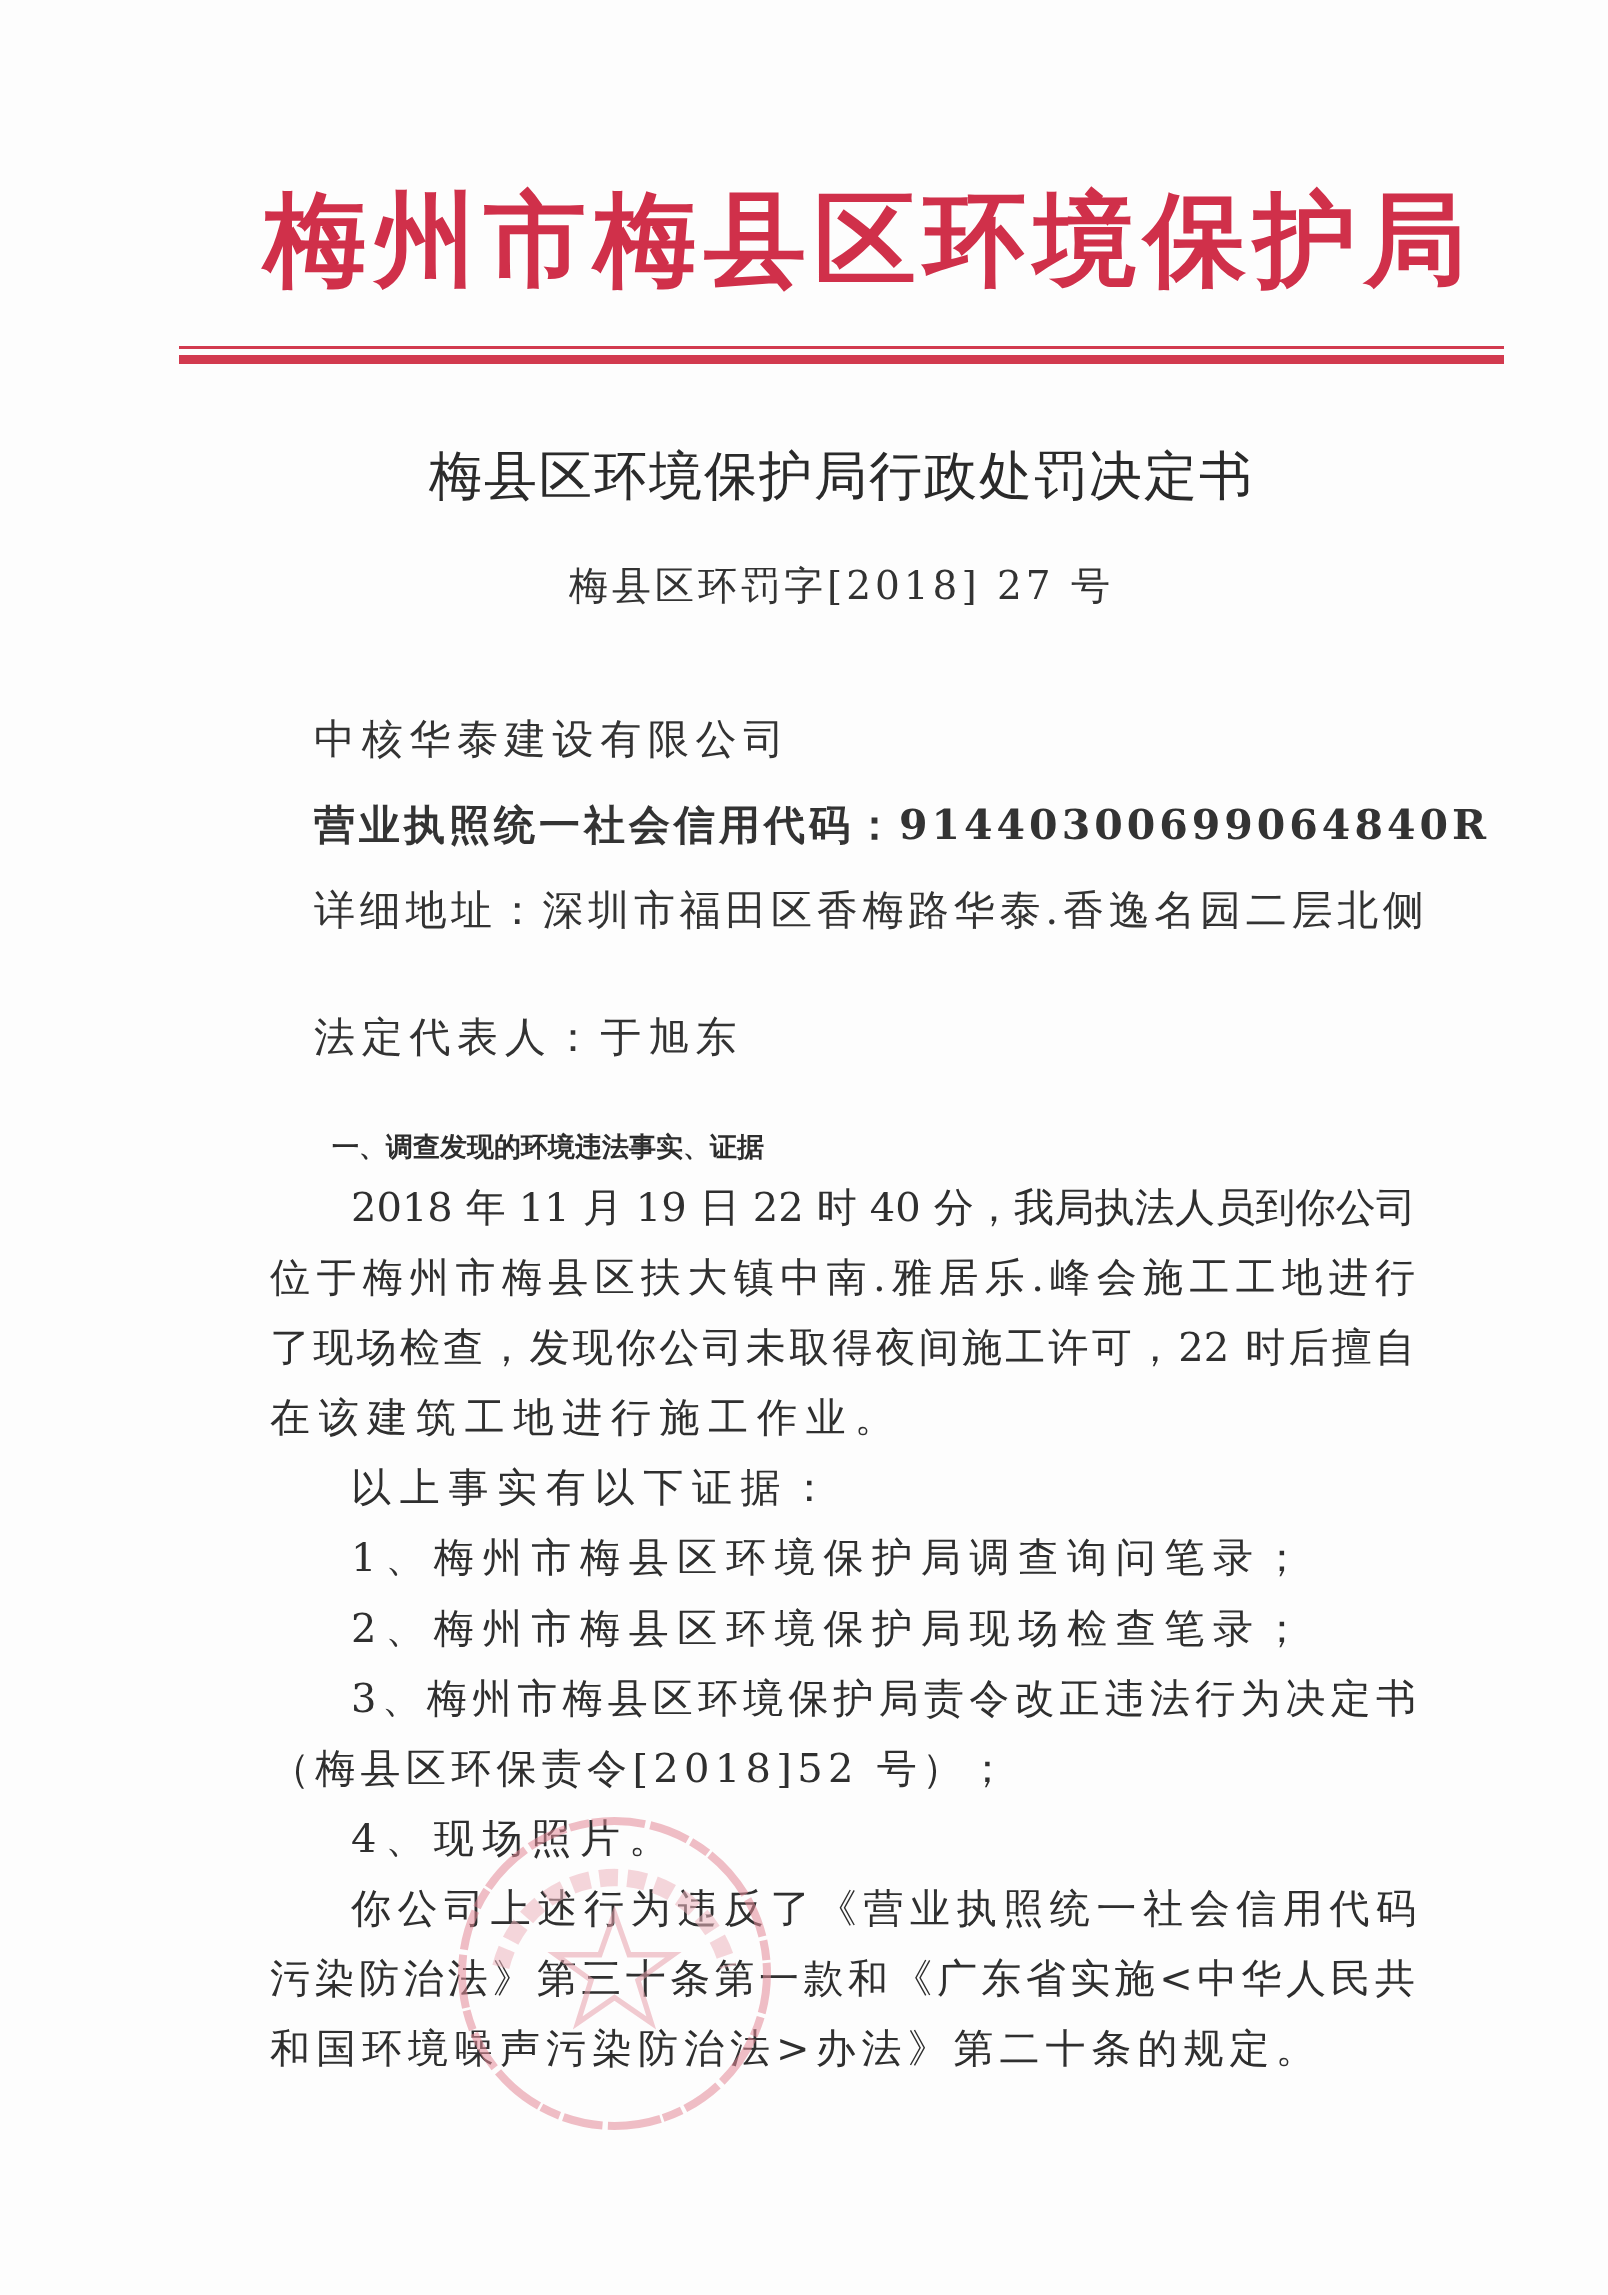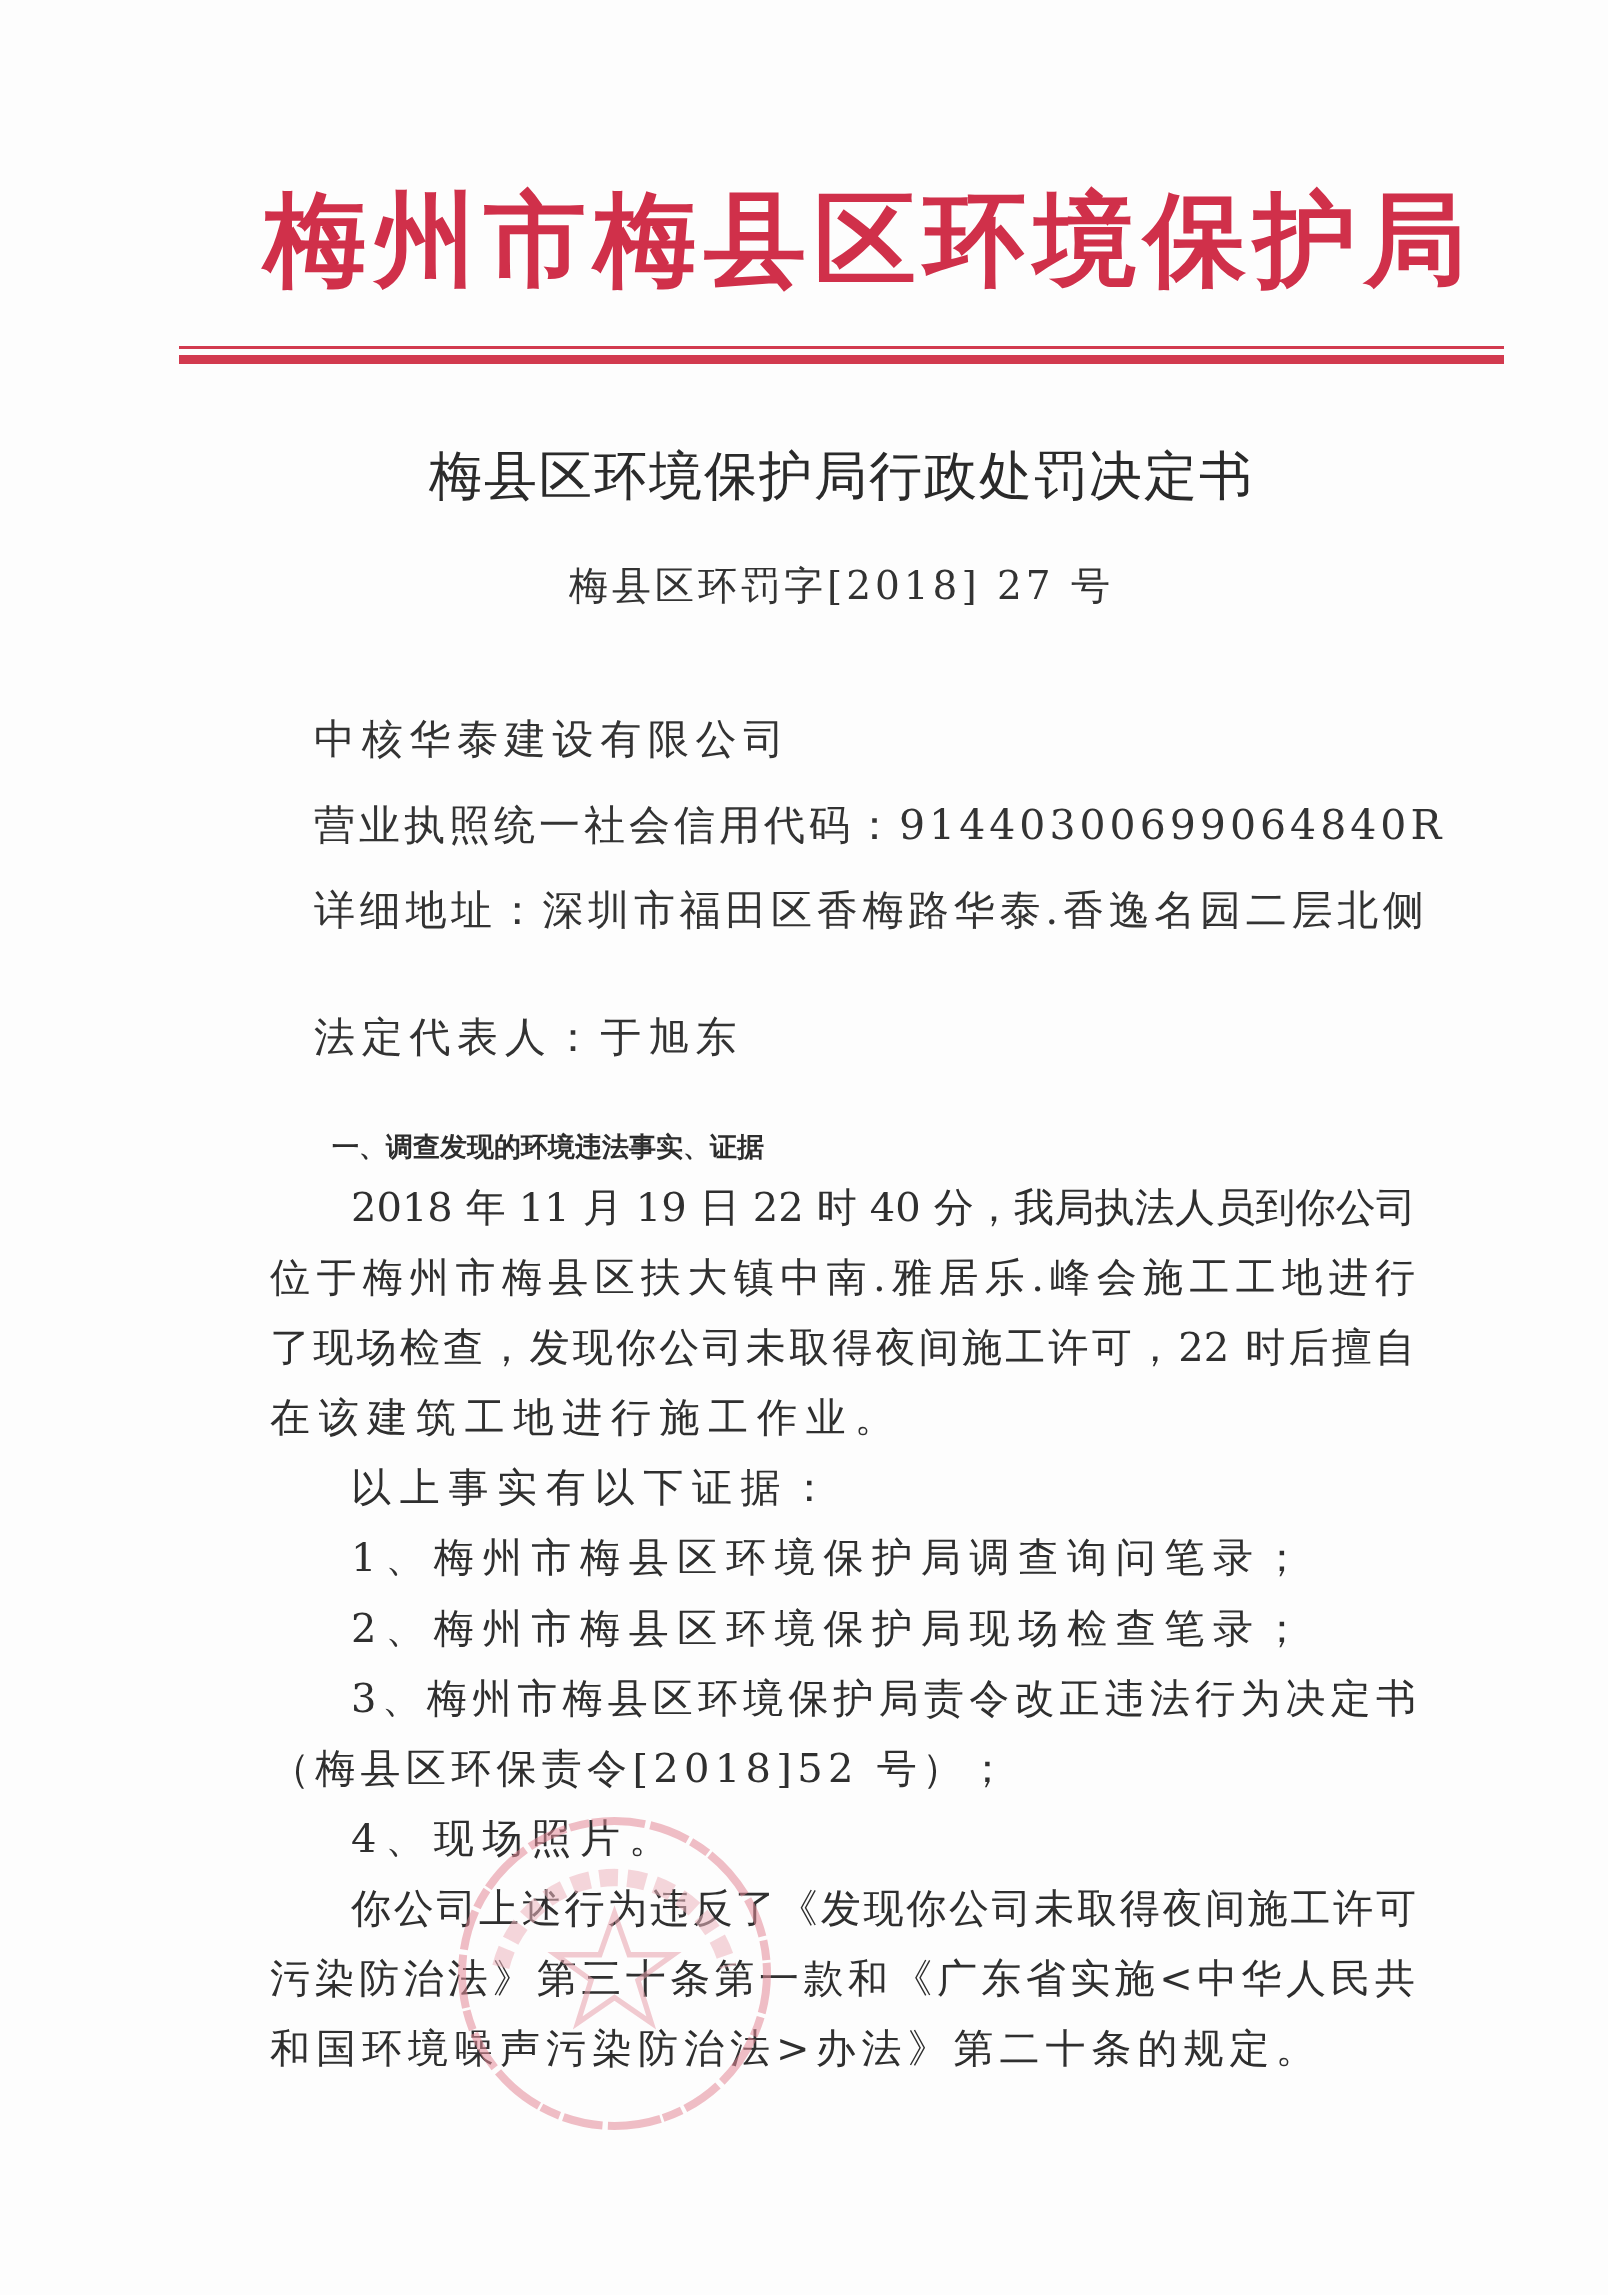--- a/index.html
+++ b/index.html
@@ -130,37 +130,37 @@
 <body>
 
 <div class="abs agency-title">梅州市梅县区环境保护局</div>
 <div class="abs rule-thin"></div>
 <div class="abs rule-thick"></div>
 
 <div class="abs doc-title">梅县区环境保护局行政处罚决定书</div>
 <div class="abs doc-number">梅县区环罚字[2018] 27 号</div>
 
 <div class="abs info-line" style="top:713px;">中核华泰建设有限公司</div>
-<div class="abs info-line" style="top:799px; letter-spacing:4px;">营业执照统一社会信用代码：91440300699064840R</div>
+<div class="abs info-line" style="top:799px; letter-spacing:4px;font-weight:bold;">营业执照统一社会信用代码：91440300699064840R</div>
 <div class="abs info-line" style="top:884px; letter-spacing:4.7px;">详细地址：深圳市福田区香梅路华泰.香逸名园二层北侧</div>
 <div class="abs info-line" style="top:1011px;">法定代表人：于旭东</div>
 
 <div class="abs section-heading">一、调查发现的环境违法事实、证据</div>
 
 <div class="abs body-line indent" style="top:1177px;">2018 年 11 月 19 日 22 时 40 分，我局执法人员到你公司</div>
 <div class="abs body-line" style="top:1247px;">位于梅州市梅县区扶大镇中南.雅居乐.峰会施工工地进行</div>
 <div class="abs body-line" style="top:1317px;">了现场检查，发现你公司未取得夜间施工许可，22 时后擅自</div>
 <div class="abs body-line last" style="top:1387px;">在该建筑工地进行施工作业。</div>
 <div class="abs body-line indent last" style="top:1457px;">以上事实有以下证据：</div>
 <div class="abs body-line indent last" style="top:1527px;">1、梅州市梅县区环境保护局调查询问笔录；</div>
 <div class="abs body-line indent last" style="top:1598px;">2、梅州市梅县区环境保护局现场检查笔录；</div>
 <div class="abs body-line indent" style="top:1668px;">3、梅州市梅县区环境保护局责令改正违法行为决定书</div>
 <div class="abs body-line last" style="top:1738px; letter-spacing:5.3px;">（梅县区环保责令[2018]52 号）；</div>
 <div class="abs body-line indent last" style="top:1808px;">4、现场照片。</div>
-<div class="abs body-line indent" style="top:1878px;">你公司上述行为违反了《发现你公司未取得夜间施工许可</div>
+<div class="abs body-line indent" style="top:1878px;">你公司上述行为违反了《营业执照统一社会信用代码</div>
 <div class="abs body-line" style="top:1948px;">污染防治法》第三十条第一款和《广东省实施&lt;中华人民共</div>
 <div class="abs body-line last" style="top:2018px; letter-spacing:6px;">和国环境噪声污染防治法&gt;办法》第二十条的规定。</div>
 
 <svg class="abs seal" viewBox="0 0 480 480">
   <circle cx="240" cy="240" r="228" fill="none" stroke="#e48a98" stroke-width="12" stroke-dasharray="60 6 30 4 80 8"></circle>
   <polygon points="240,150 262,212 328,212 275,250 295,314 240,276 185,314 205,250 152,212 218,212" fill="none" stroke="#e8a2ad" stroke-width="8"></polygon>
   <path d="M70,230 A175,175 0 0 1 410,230" fill="none" stroke="#eeb6bf" stroke-width="26" stroke-dasharray="28 14"></path>
 </svg>
 
 

